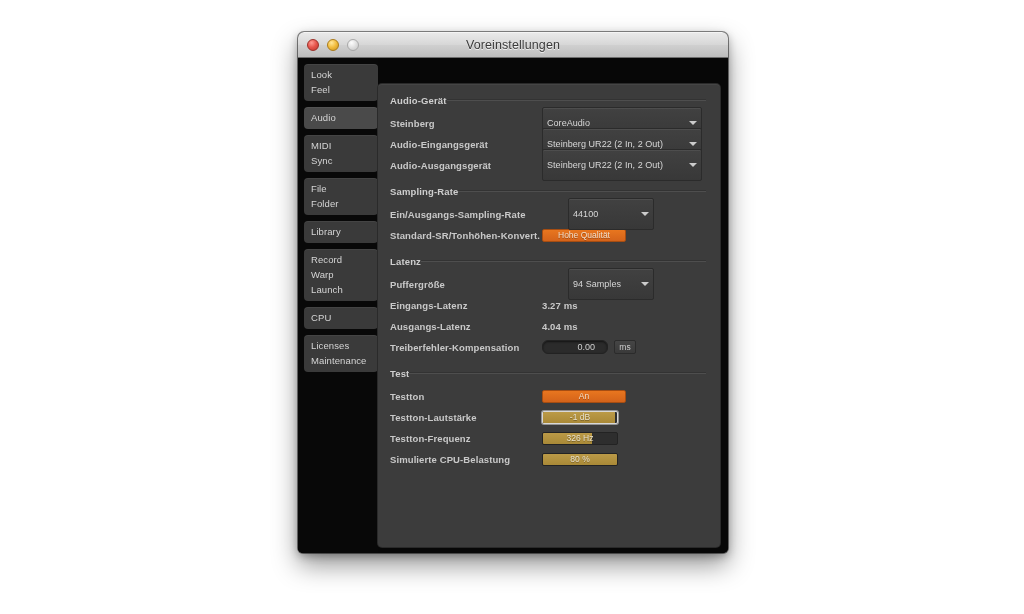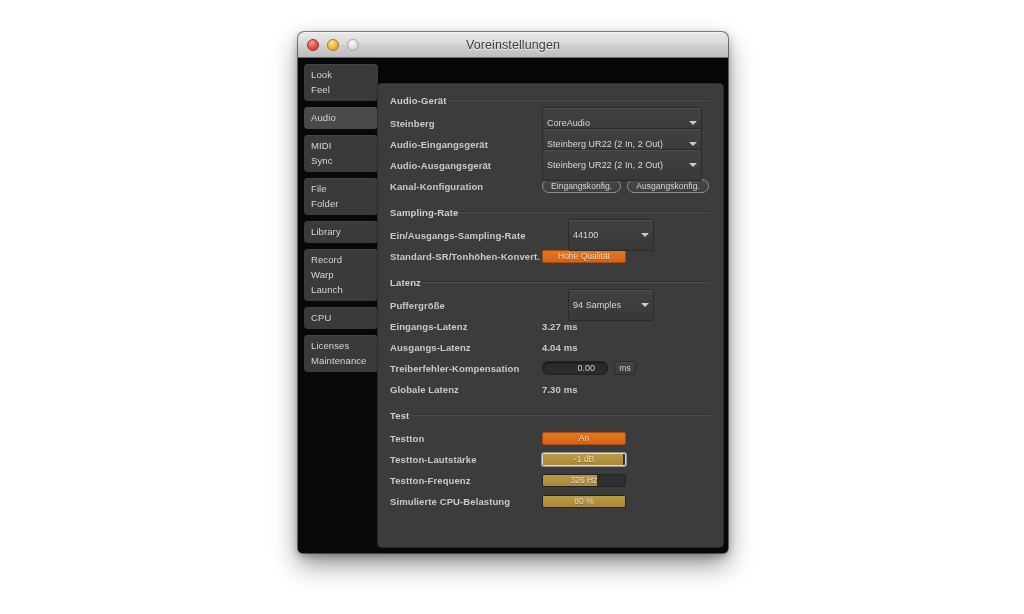--- a/index.html
+++ b/index.html
@@ -280,21 +280,21 @@
     box-sizing: border-box;
     font-size: 8.5px;
     color: #f3ddc8;
     text-shadow: 0 1px 0 rgba(0,0,0,0.28);
     white-space: nowrap;
   }
 
   
   .slider {
     position: relative;
-    width: 84px;
+    width: 76px;
     height: 13px;
     background: #2e2e2e;
     border: 1px solid #232323;
     border-radius: 2px;
     box-sizing: border-box;
     overflow: hidden;
   }
   .slider.focused {
     border-color: #d8d8d8;
     box-shadow: 0 0 0 1px rgba(220,220,220,0.55);
@@ -409,27 +409,20 @@
             <div class="row">
               <div class="row-label">Audio-Ausgangsgerät</div>
               <div class="row-field">
                 <div class="dropdown w-wide">
                   <span class="dropdown-text">Steinberg UR22 (2 In, 2 Out)</span>
                   <span class="caret"></span>
                 </div>
               </div>
             </div>
 
-            <div class="row">
-              <div class="row-label">Kanal-Konfiguration</div>
-              <div class="row-field">
-                <span class="pill">Eingangskonfig.</span>
-                <span class="pill">Ausgangskonfig.</span>
-              </div>
-            </div>
           </div>
 
           <div class="section" style="margin-top:10px;">
             <div class="section-head">
               <span class="section-title">Sampling-Rate</span>
               <span class="section-rule"></span>
             </div>
 
             <div class="row">
               <div class="row-label">Ein/Ausgangs-Sampling-Rate</div>
@@ -480,26 +473,20 @@
             </div>
 
             <div class="row">
               <div class="row-label">Treiberfehler-Kompensation</div>
               <div class="row-field">
                 <div class="num-input">0.00</div>
                 <div class="unit-box">ms</div>
               </div>
             </div>
 
-            <div class="row">
-              <div class="row-label">Globale Latenz</div>
-              <div class="row-field">
-                <span class="static-val">7.30 ms</span>
-              </div>
-            </div>
           </div>
 
           <div class="section" style="margin-top:10px;">
             <div class="section-head">
               <span class="section-title">Test</span>
               <span class="section-rule"></span>
             </div>
 
             <div class="row">
               <div class="row-label">Testton</div>

